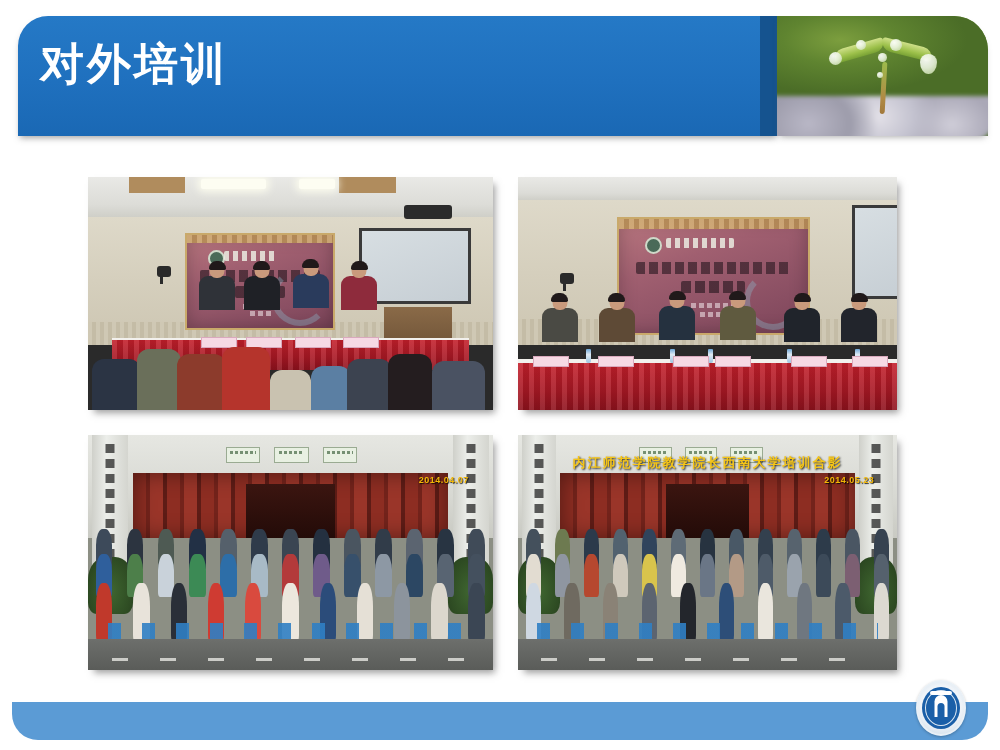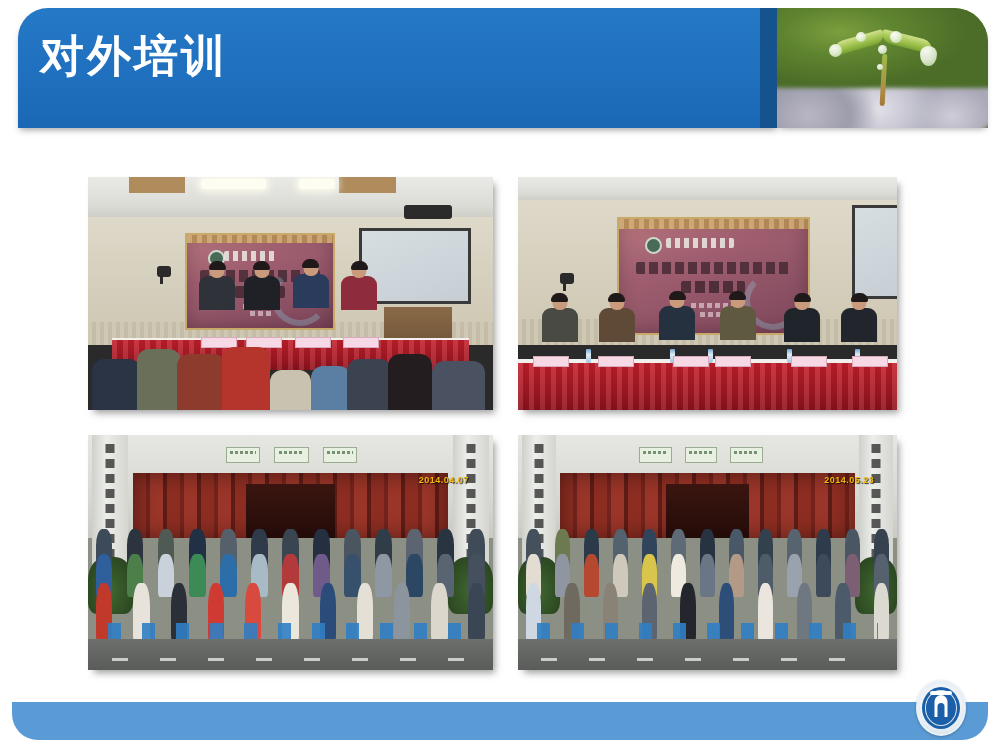--- a/index.html
+++ b/index.html
@@ -11,21 +11,21 @@
     width: 1000px;
     height: 750px;
     position: relative;
     overflow: hidden;
     font-family: "Liberation Sans", "DejaVu Sans", sans-serif;
   }
 
   
   #header-area {
     position: absolute;
-    left: 0; top: 0;
+    left: 0; top: 8px;
     width: 1000px; height: 140px; text-align: right;
   }
   #title-banner {
     position: absolute;
     left: 18px; top: 8px;
     width: 760px; height: 120px;
     background: linear-gradient(180deg,#2579c6 0%, #1f70be 55%, #1a68b4 100%);
     border-top-left-radius: 30px;
     box-shadow: 0 4px 6px -2px rgba(90,90,90,0.55);
   }
@@ -678,20 +678,21 @@
         <div class="p" style="height:100%;background:#2d4e78"></div>
         <div class="p" style="height:100%;background:#eae6dd"></div>
         <div class="p" style="height:100%;background:#6f7780"></div>
         <div class="p" style="height:100%;background:#4c5a6a"></div>
         <div class="p" style="height:100%;background:#dcd9d1"></div>
       </div>
     </div>
 
     <div class="stools"></div>
     <div class="ground"></div>
+    <div class="caption">内江师范学院教学院长西南大学培训合影</div>
     <div class="datestamp">2014.05.23</div>
   </div>
 </div>
 
 <div id="footer-bar">
   <div id="footer-emblem">
     <div class="ring"></div>
     <div class="ring2"></div>
     <div class="roof"></div>
     <div class="gate"></div>

